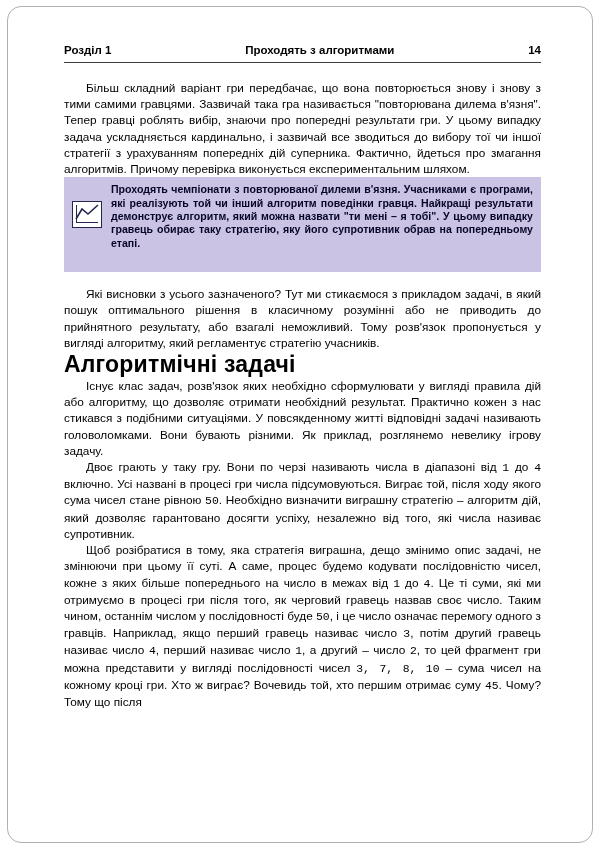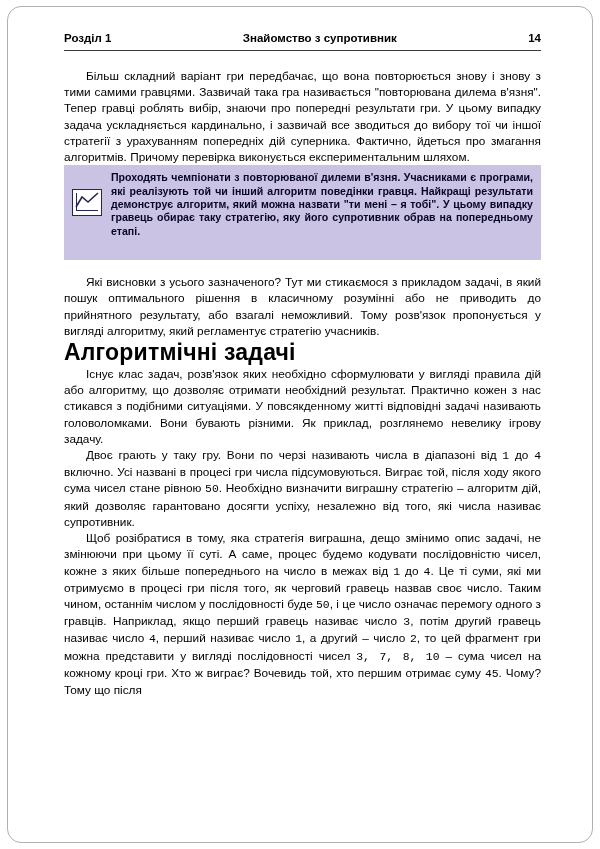--- a/index.html
+++ b/index.html
@@ -12,21 +12,21 @@
   }
   .page-frame {
     position:absolute;
     left:7px; top:6px; right:7px; bottom:6px;
     border:1px solid #b0b0b0;
     border-radius:14px;
     pointer-events:none;
   }
   .content {
     position:absolute;
-    left:64px; right:59px; top:32px;
+    left:64px; right:59px; top:44px;
   }
   .page-header {
     display:flex;
     justify-content:space-between;
     align-items:baseline;
     font-size:11.5px;
     font-weight:bold;
     padding-bottom:6px;
   }
   .header-rule {
@@ -86,21 +86,21 @@
 </style>
 </head>
 <body>
 
 <div class="page-frame" data-name="page-border"></div>
 
 <div class="content" data-name="page-content">
 
   <header class="page-header" data-name="page-header">
     <span data-name="header-chapter">Розділ 1</span>
-    <span data-name="header-title">Знайомство з супротивник</span>
+    <span data-name="header-title">Проходять з алгоритмами</span>
     <span data-name="header-page-number">14</span>
   </header>
   <div class="header-rule" data-name="header-rule"></div>
 
   <p class="para para-first" data-name="paragraph-repeated-dilemma">Більш складний варіант гри передбачає, що вона повторюється знову і знову з тими самими гравцями. Зазвичай така гра називається "повторювана дилема в'язня". Тепер гравці роблять вибір, знаючи про попередні результати гри. У цьому випадку задача ускладняється кардинально, і зазвичай все зводиться до вибору тої чи іншої стратегії з урахуванням попередніх дій суперника. Фактично, йдеться про змагання алгоритмів. Причому перевірка виконується експериментальним шляхом.</p>
 
 
   <div class="details-box" data-name="details-box">
     <span class="details-icon" data-name="chart-icon">
       <svg width="30" height="27" viewBox="0 0 30 27" aria-hidden="true">

